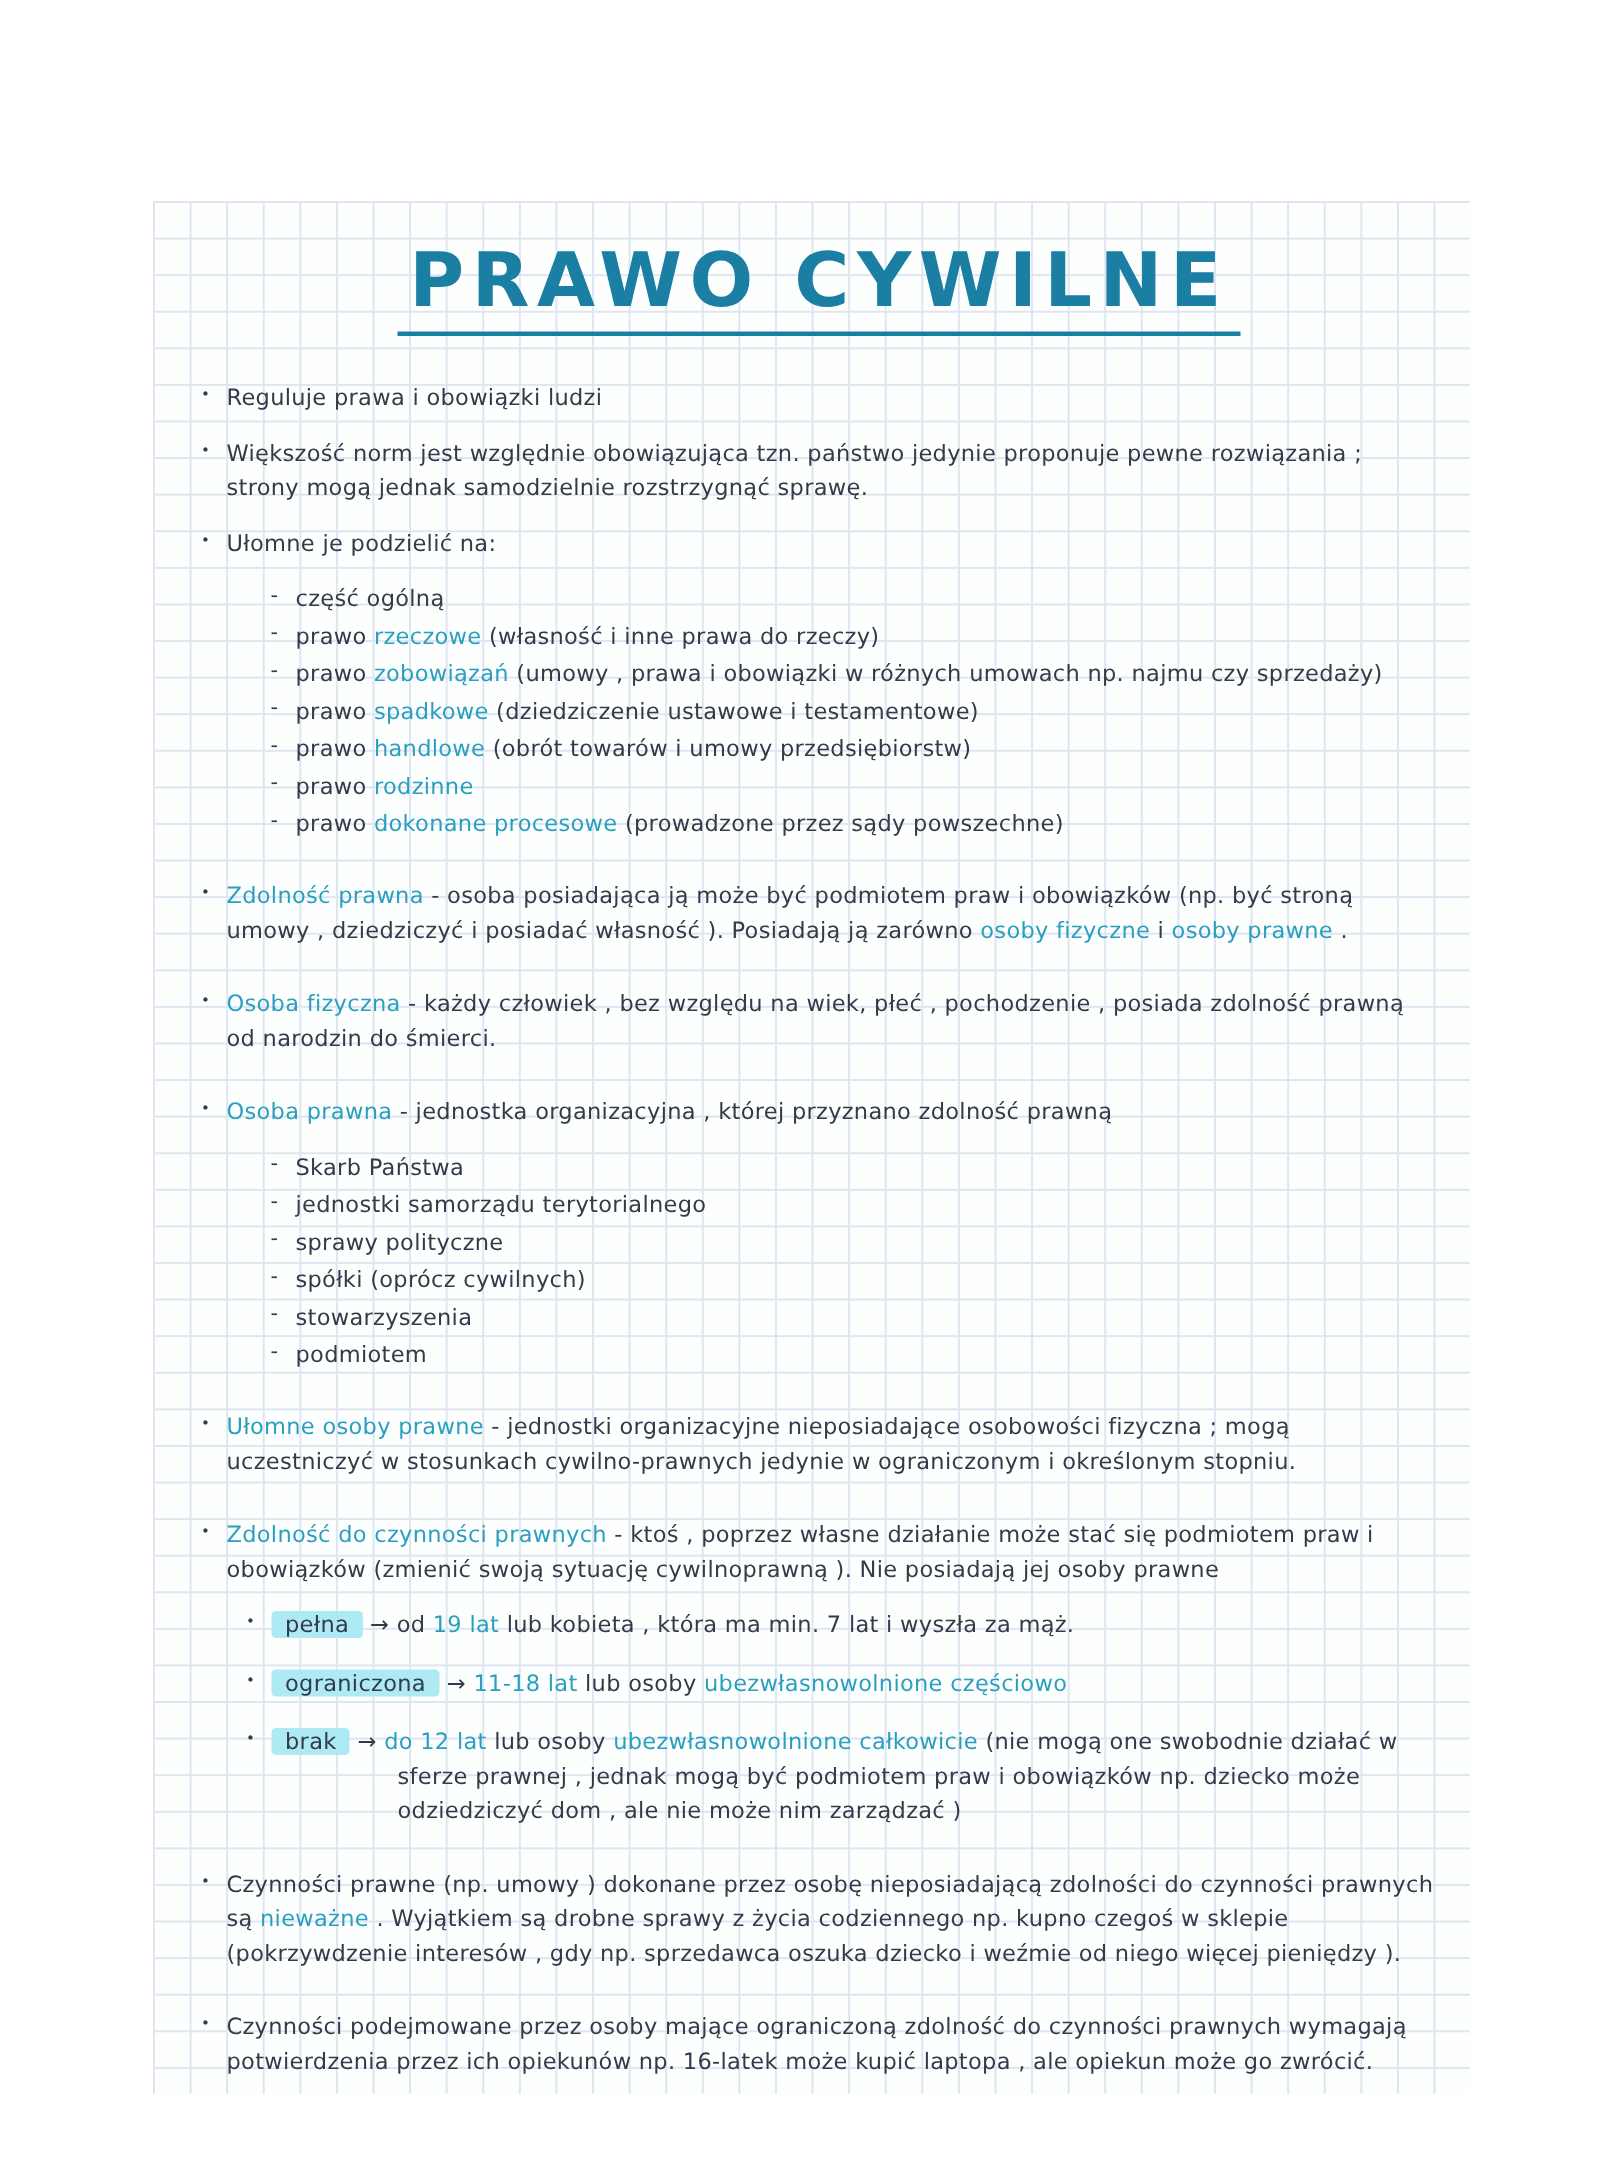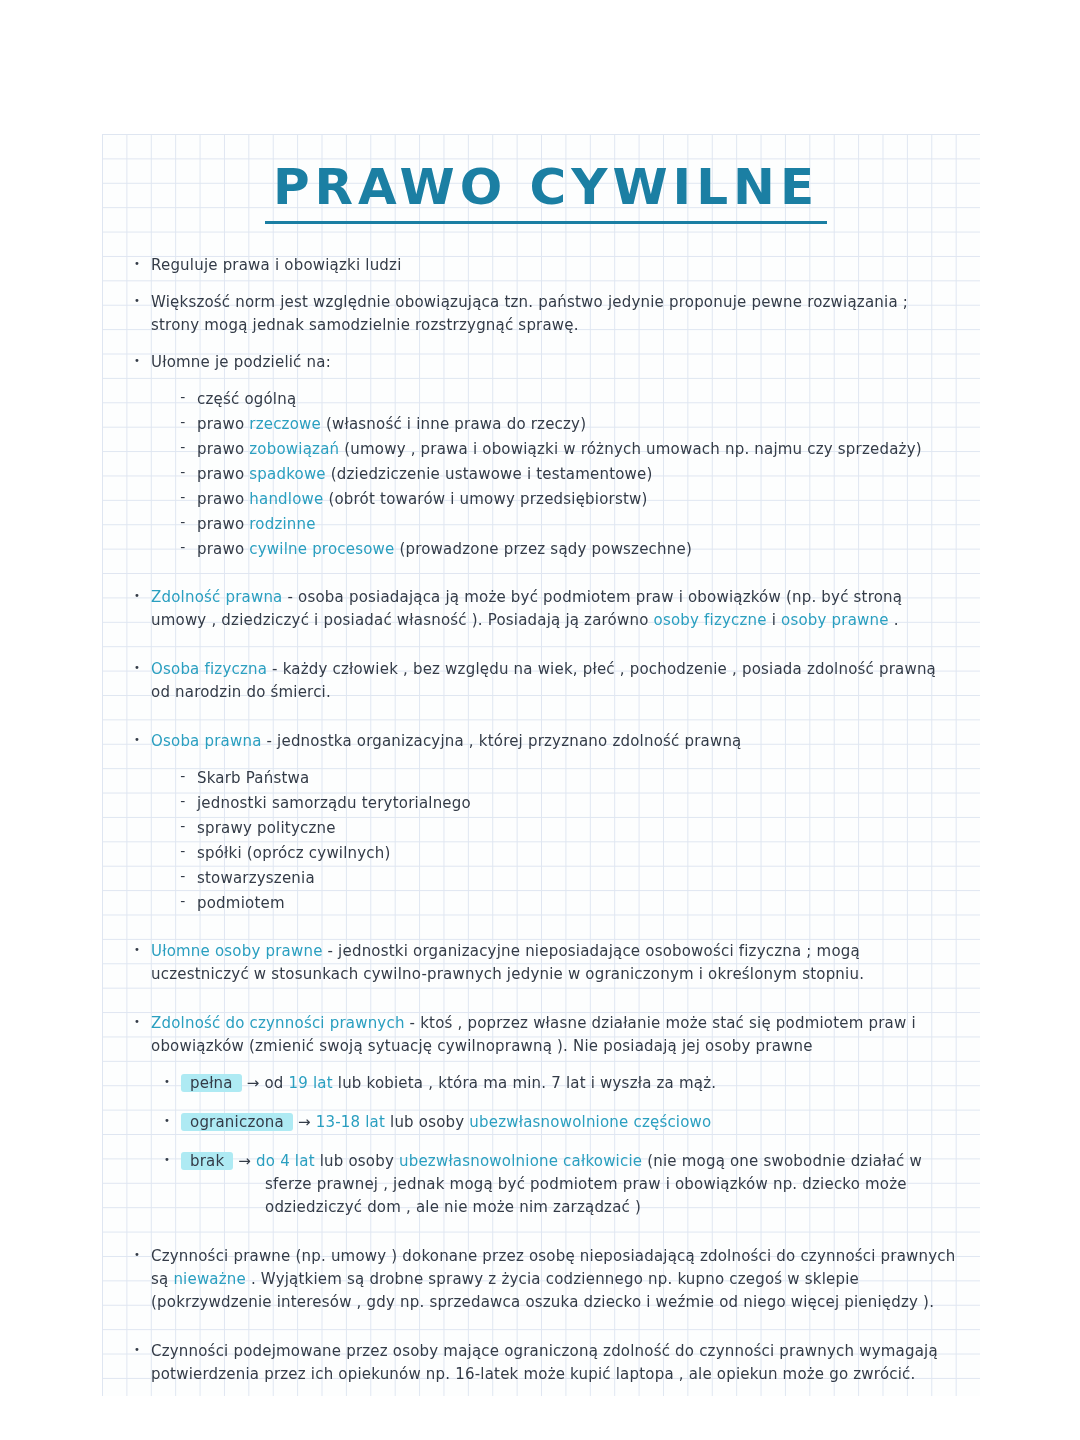--- a/index.html
+++ b/index.html
@@ -84,21 +84,21 @@
         <div class="block dash indent1">
           <span class="marker">-</span>
           <div class="text"><span class="">prawo </span><span class="teal">handlowe</span><span class=""> (obrót towarów i umowy przedsiębiorstw)</span></div>
         </div>
         <div class="block dash indent1">
           <span class="marker">-</span>
           <div class="text"><span class="">prawo </span><span class="teal">rodzinne</span></div>
         </div>
         <div class="block dash indent1">
           <span class="marker">-</span>
-          <div class="text"><span class="">prawo </span><span class="teal">cywilne procesowe</span><span class=""> (prowadzone przez sądy powszechne)</span></div>
+          <div class="text"><span class="">prawo </span><span class="teal">dokonane procesowe</span><span class=""> (prowadzone przez sądy powszechne)</span></div>
         </div>
       </div>
       <div class="section">
         <div class="block dot">
           <span class="marker">•</span>
           <div class="text"><span class="teal">Zdolność prawna</span><span class=""> - osoba posiadająca ją może być podmiotem praw i obowiązków (np. być stroną umowy , dziedziczyć i posiadać własność ). Posiadają ją zarówno </span><span class="teal">osoby fizyczne</span><span class=""> i </span><span class="teal">osoby prawne</span><span class=""> .</span></div>
         </div>
       </div>
       <div class="section">
         <div class="block dot">
@@ -146,25 +146,25 @@
         <div class="block dot">
           <span class="marker">•</span>
           <div class="text"><span class="teal">Zdolność do czynności prawnych</span><span class=""> - ktoś , poprzez własne działanie może stać się podmiotem praw i obowiązków (zmienić swoją sytuację cywilnoprawną ). Nie posiadają jej osoby prawne</span></div>
         </div>
         <div class="block sub">
           <span class="marker">•</span>
           <div class="text"><span class="hl">pełna</span><span class=""> → od </span><span class="teal">19 lat</span><span class=""> lub kobieta , która ma min. 7 lat i wyszła za mąż.</span></div>
         </div>
         <div class="block sub">
           <span class="marker">•</span>
-          <div class="text"><span class="hl">ograniczona</span><span class=""> → </span><span class="teal">13-18 lat</span><span class=""> lub osoby </span><span class="teal">ubezwłasnowolnione częściowo</span></div>
+          <div class="text"><span class="hl">ograniczona</span><span class=""> → </span><span class="teal">11-18 lat</span><span class=""> lub osoby </span><span class="teal">ubezwłasnowolnione częściowo</span></div>
         </div>
         <div class="block sub hang">
           <span class="marker">•</span>
-          <div class="text"><span class="hl">brak</span><span class=""> →  </span><span class="teal">do 4 lat</span><span class=""> lub osoby </span><span class="teal">ubezwłasnowolnione całkowicie</span><span class=""> (nie mogą one swobodnie działać w sferze prawnej , jednak mogą być podmiotem praw i obowiązków np. dziecko może odziedziczyć dom , ale nie może nim zarządzać )</span></div>
+          <div class="text"><span class="hl">brak</span><span class=""> →  </span><span class="teal">do 12 lat</span><span class=""> lub osoby </span><span class="teal">ubezwłasnowolnione całkowicie</span><span class=""> (nie mogą one swobodnie działać w sferze prawnej , jednak mogą być podmiotem praw i obowiązków np. dziecko może odziedziczyć dom , ale nie może nim zarządzać )</span></div>
         </div>
       </div>
       <div class="section">
         <div class="block dot">
           <span class="marker">•</span>
           <div class="text"><span class="">Czynności prawne (np. umowy ) dokonane przez osobę nieposiadającą zdolności do czynności prawnych są </span><span class="teal">nieważne</span><span class=""> . Wyjątkiem są drobne sprawy z życia codziennego np. kupno czegoś w sklepie (pokrzywdzenie interesów , gdy np. sprzedawca oszuka dziecko i weźmie od niego więcej pieniędzy ).</span></div>
         </div>
       </div>
       <div class="section">
         <div class="block dot">

